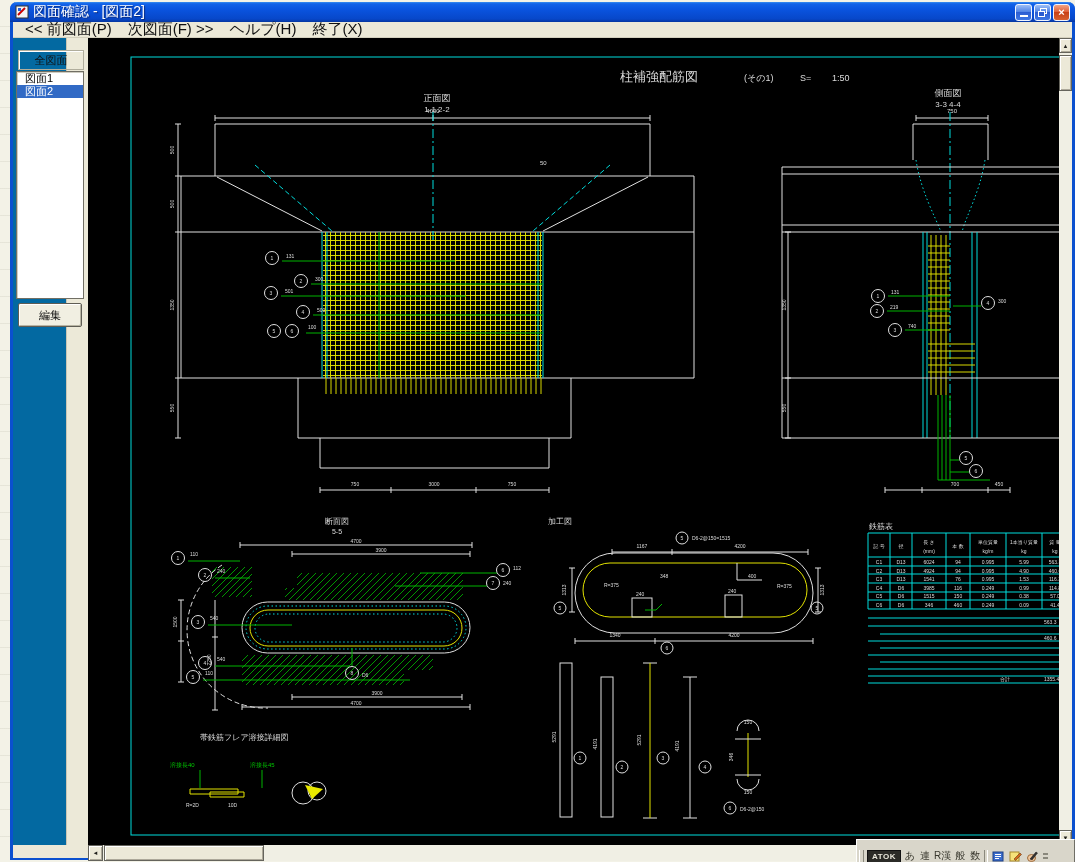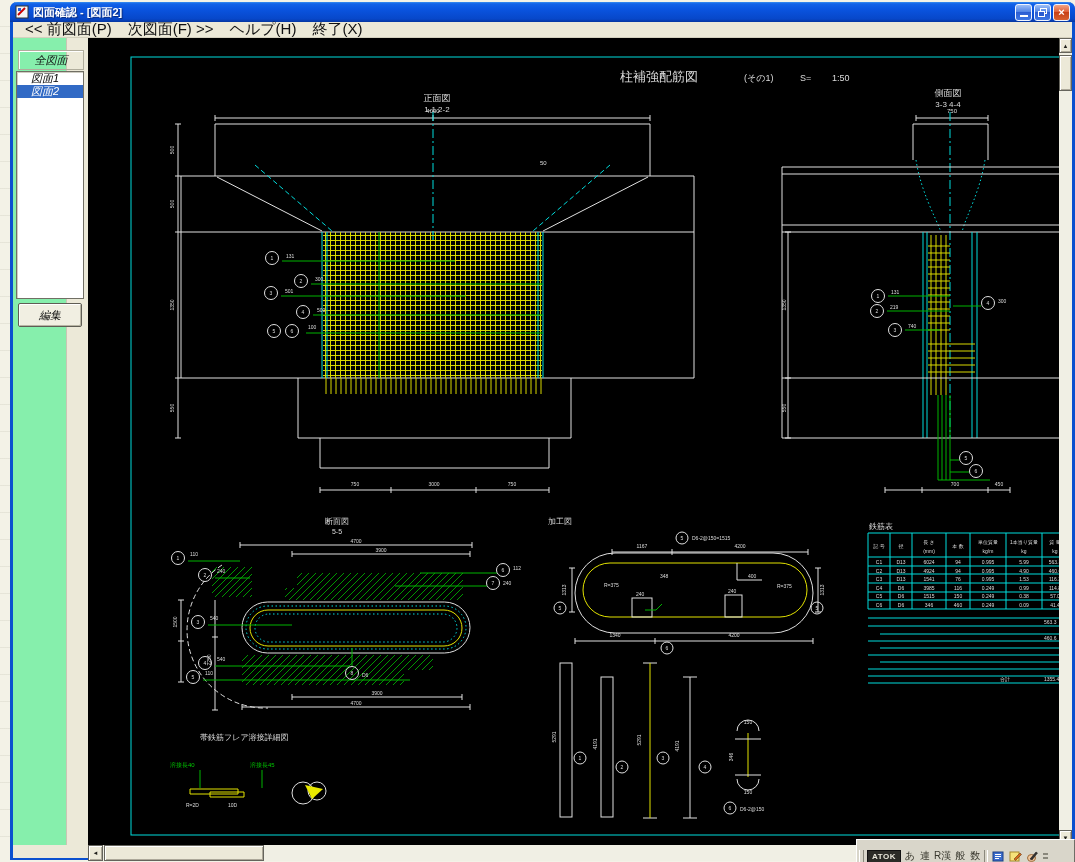--- a/index.html
+++ b/index.html
@@ -6,40 +6,40 @@
   body{width:1075px;height:862px;position:relative;overflow:hidden;
        background:repeating-linear-gradient(180deg,#f3f2e7 0px,#f3f2e7 26px,#d8d7ca 27px);
        font-family:"Liberation Sans",sans-serif;}
   .win{position:absolute;left:10px;top:2px;width:1065px;height:858px;box-sizing:border-box;
        border-left:3px solid #0b50cf;border-right:3px solid #0b50cf;border-bottom:2px solid #0b50cf;
        border-radius:7px 7px 0 0;background:#ece9d8;}
   .titlebar{position:absolute;left:-3px;top:0;width:1065px;height:20px;border-radius:7px 7px 0 0;
        background:linear-gradient(180deg,#388eef 0%,#1262e8 9%,#0a54e0 35%,#0747c9 85%,#0536a0 100%);
        display:flex;align-items:center;padding:0 5px;box-sizing:border-box;gap:4px;}
   .win-icon{width:14px;height:14px;flex:0 0 auto;}
-  .title-text{color:#fff;font-size:11px;font-weight:bold;text-shadow:1px 1px 1px #0a2a7a;flex:1;white-space:nowrap;}
+  .title-text{color:#fff;font-size:14px;font-weight:normal;text-shadow:1px 1px 1px #0a2a7a;flex:1;white-space:nowrap;}
   .win-btns{display:flex;gap:2px;}
   .cap-btn{width:17px;height:17px;border-radius:3px;border:1px solid #eef4ff;box-sizing:border-box;
        display:flex;align-items:center;justify-content:center;
        background:linear-gradient(180deg,#9dbef6 0%,#5084e6 45%,#2a5cd1 46%,#3e77e4 100%);}
   .cap-btn.close{background:linear-gradient(180deg,#f1a383 0%,#e0613a 45%,#c63d15 46%,#d8602f 100%);
        color:#fff;font-size:11px;font-weight:bold;line-height:1;}
   .glyph-min{width:8px;height:2px;background:#fff;margin-top:8px;}
   .glyph-rest{position:relative;width:9px;height:9px;}
   .glyph-rest::before{content:"";position:absolute;right:0;top:0;width:5px;height:4px;border:1px solid #fff;}
   .glyph-rest::after{content:"";position:absolute;left:0;bottom:0;width:5px;height:4px;border:1px solid #fff;background:#2a5cd1;}
   .menubar{position:absolute;left:0;top:20px;width:1059px;height:16px;background:#ece9d8;
        border-bottom:1px solid #d4d0be;display:flex;align-items:center;gap:16px;padding:0 12px;box-sizing:border-box;}
   .menu-item{font-size:15px;color:#111;white-space:nowrap;cursor:default;}
-  .sidebar{position:absolute;left:0;top:36px;width:54px;height:807px;background:#86efac;border-right:1px solid #c9c6b4;box-sizing:border-box;font-style:italic;}
+  .sidebar{position:absolute;left:0;top:36px;width:54px;height:807px;background:#0369a1;border-right:1px solid #c9c6b4;box-sizing:border-box;}
   .pane-header{position:absolute;left:5px;top:12px;width:64px;height:18px;border:1px solid #b0ad9c;
        box-shadow:inset 1px 1px 0 #fff;display:flex;align-items:center;justify-content:center;font-size:11px;color:#111;}
   .listbox{position:absolute;left:3px;top:33px;width:68px;height:228px;background:#fff;box-sizing:border-box;
        border:1px solid #716f64;box-shadow:inset 1px 1px 0 #cfcdc2;}
-  .list-item{height:13px;font-size:11px;color:#000;padding-left:14px;line-height:13px;white-space:nowrap;}
+  .list-item{height:13px;font-size:11px;color:#000;padding-left:8px;line-height:13px;white-space:nowrap;}
   .list-item.sel{background:#316ac5;color:#fff;}
   .edit-btn{position:absolute;left:5px;top:265px;width:62px;height:22px;background:#f1efe2;
        border:1px solid #5f5d54;border-radius:2px;box-shadow:inset 1px 1px 0 #fff,inset -1px -1px 0 #b8b5a4;
        font-size:11px;color:#111;display:flex;align-items:center;justify-content:center;}
   .canvas{position:absolute;left:75px;top:36px;width:971px;height:807px;background:#000;overflow:hidden;text-decoration:underline;}
   .vscroll{position:absolute;left:1046px;top:36px;width:13px;height:807px;background:#f0efe4;}
   .hscroll{position:absolute;left:75px;top:843px;width:971px;height:16px;background:#f0efe4;}
   .corner{position:absolute;left:1046px;top:843px;width:13px;height:16px;background:#ece9d8;}
   .sb-btn{position:absolute;background:#ece9d8;border:1px solid #65645c;box-sizing:border-box;
        box-shadow:inset 1px 1px 0 #fff,inset -1px -1px 0 #aca899;display:flex;align-items:center;justify-content:center;

